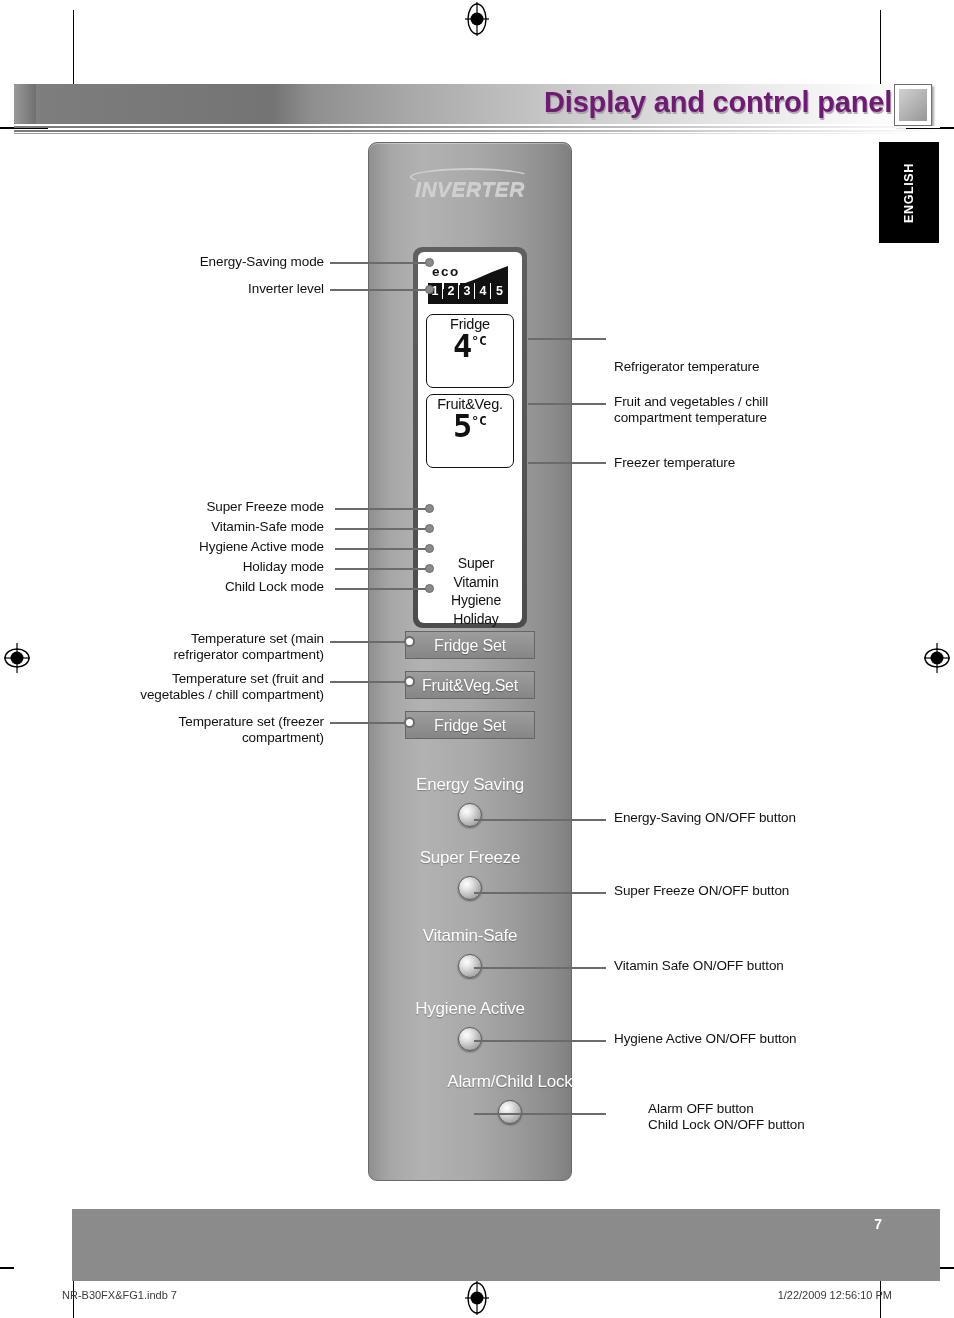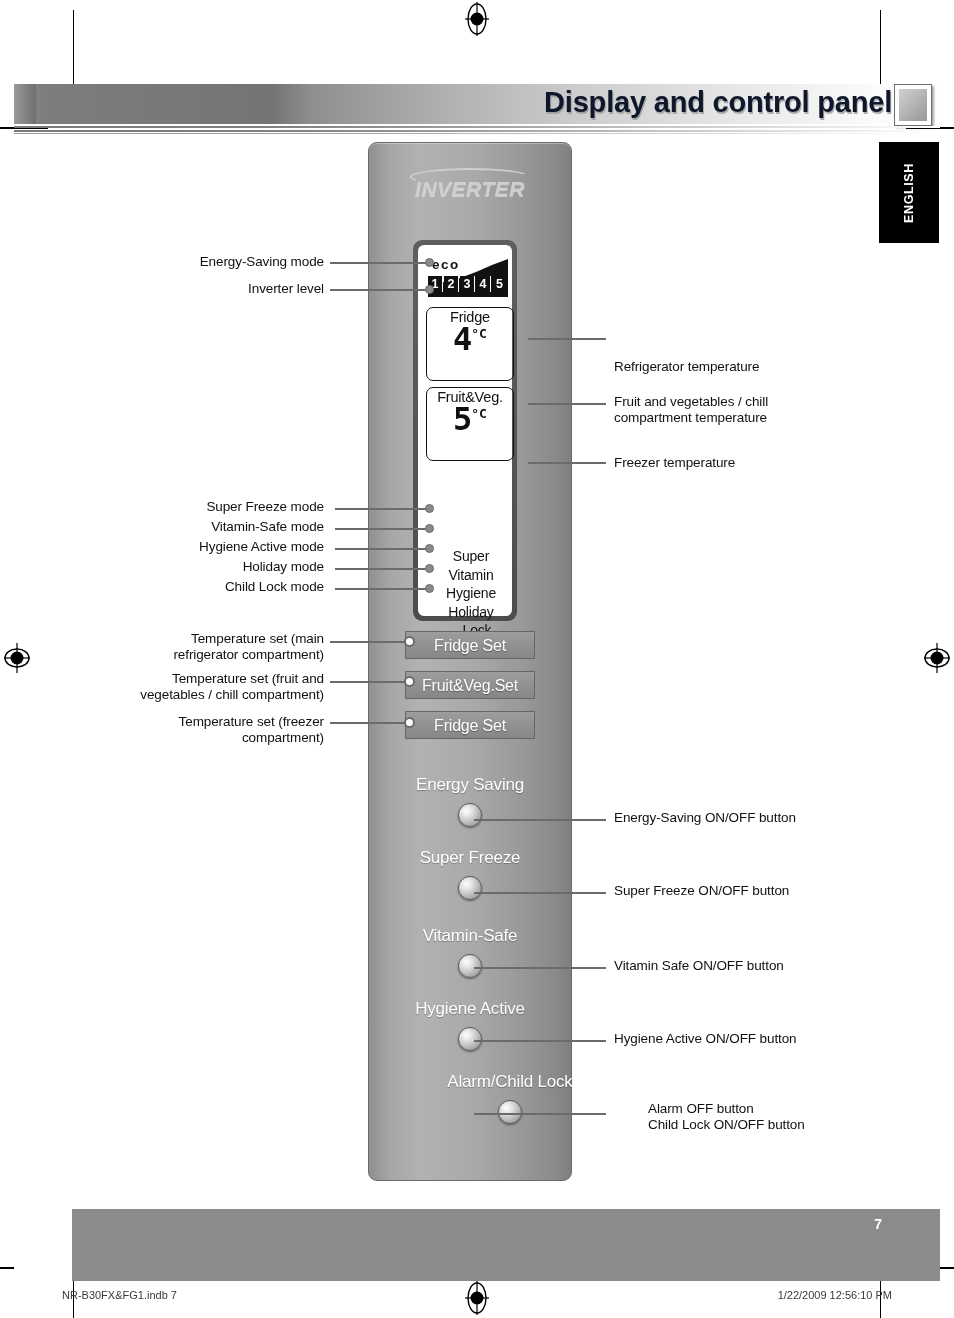--- a/index.html
+++ b/index.html
@@ -27,21 +27,21 @@
   .header-rules{position:absolute;left:14px;top:126px;width:926px;height:9px;}
   .rule{
     position:absolute;left:0;width:926px;height:2px;
     background:linear-gradient(to right,#7a7a7a 0%,#828282 30%,#a8a8a8 55%,#d5d5d5 78%,#ffffff 100%);
   }
   .rule.r1{top:0;}
   .rule.r2{top:4px;}
   .rule.r3{top:7px;height:1px;opacity:.75;}
   .page-title{
     position:absolute;right:62px;top:86px;
-    font-size:29px;font-weight:bold;color:#0f172a;
+    font-size:29px;font-weight:bold;color:#701a75;
     letter-spacing:-.2px;white-space:nowrap;
     text-shadow:1px 2px 0 rgba(150,150,150,.75);
   }
   .title-glyph{
     position:absolute;right:22px;top:84px;width:36px;height:40px;
     background:linear-gradient(135deg,#d9d9d9,#8f8f8f);
     border:1px solid #6f6f6f;
     box-shadow:inset 0 0 0 4px #ffffff, 2px 2px 2px rgba(0,0,0,.35);
   }
 
@@ -72,21 +72,21 @@
   }
   .inverter-logo .swoosh{
     position:absolute;left:50%;top:-9px;transform:translateX(-50%);
     width:116px;height:14px;border-radius:50%;
     border:2px solid #cfcfcf;border-bottom-color:transparent;border-right-color:transparent;
     transform-origin:center;
   }
 
   
   .lcd-bezel{
-    position:absolute;left:44px;top:97px;width:104px;height:381px;
+    position:absolute;left:44px;top:104px;width:114px;height:381px;
     background:linear-gradient(to bottom,#5f5f5f,#4c4c4c);
     border-radius:9px;padding:5px;box-sizing:border-box;
   }
   .lcd{
     width:100%;height:100%;background:#fff;border-radius:6px;
     position:relative;box-sizing:border-box;
   }
 
   .eco-row{position:absolute;left:14px;top:12px;font-size:13.5px;font-weight:bold;letter-spacing:1.5px;color:#111;}
   .inv-row{position:absolute;left:10px;top:28px;width:84px;height:24px;}

